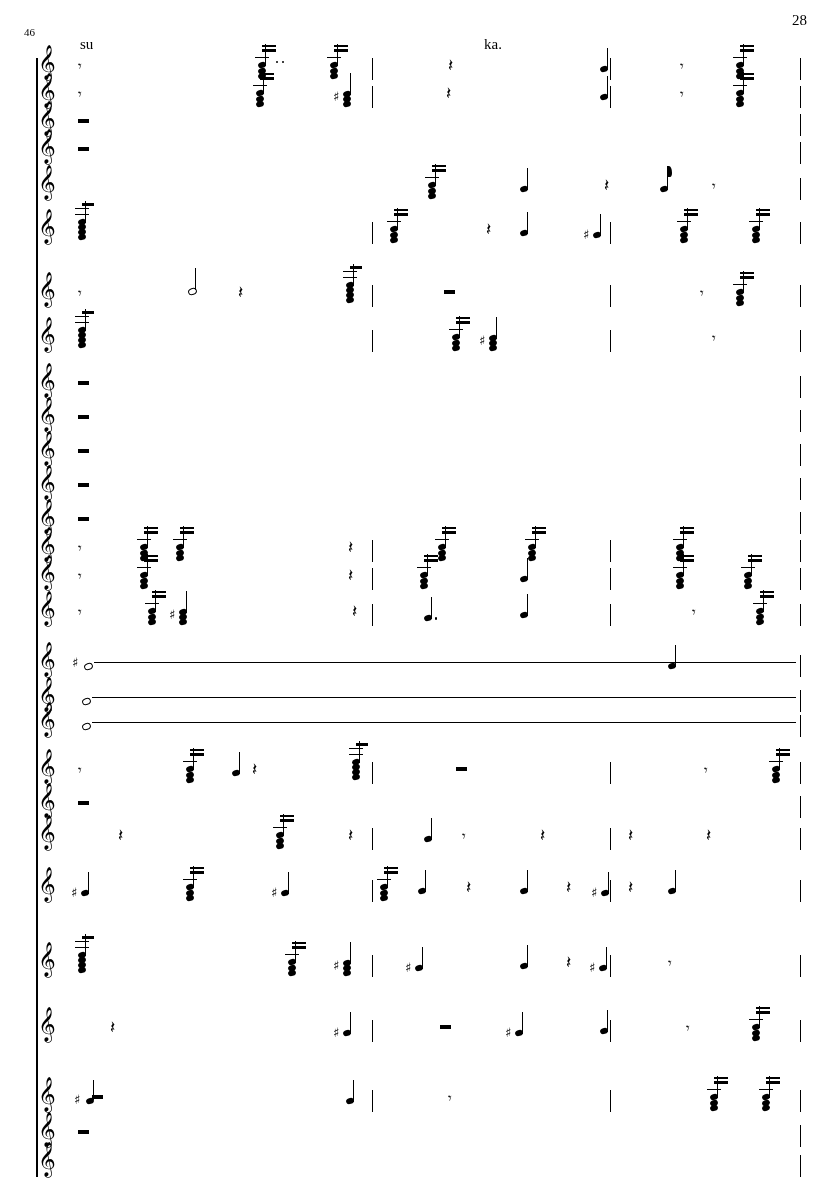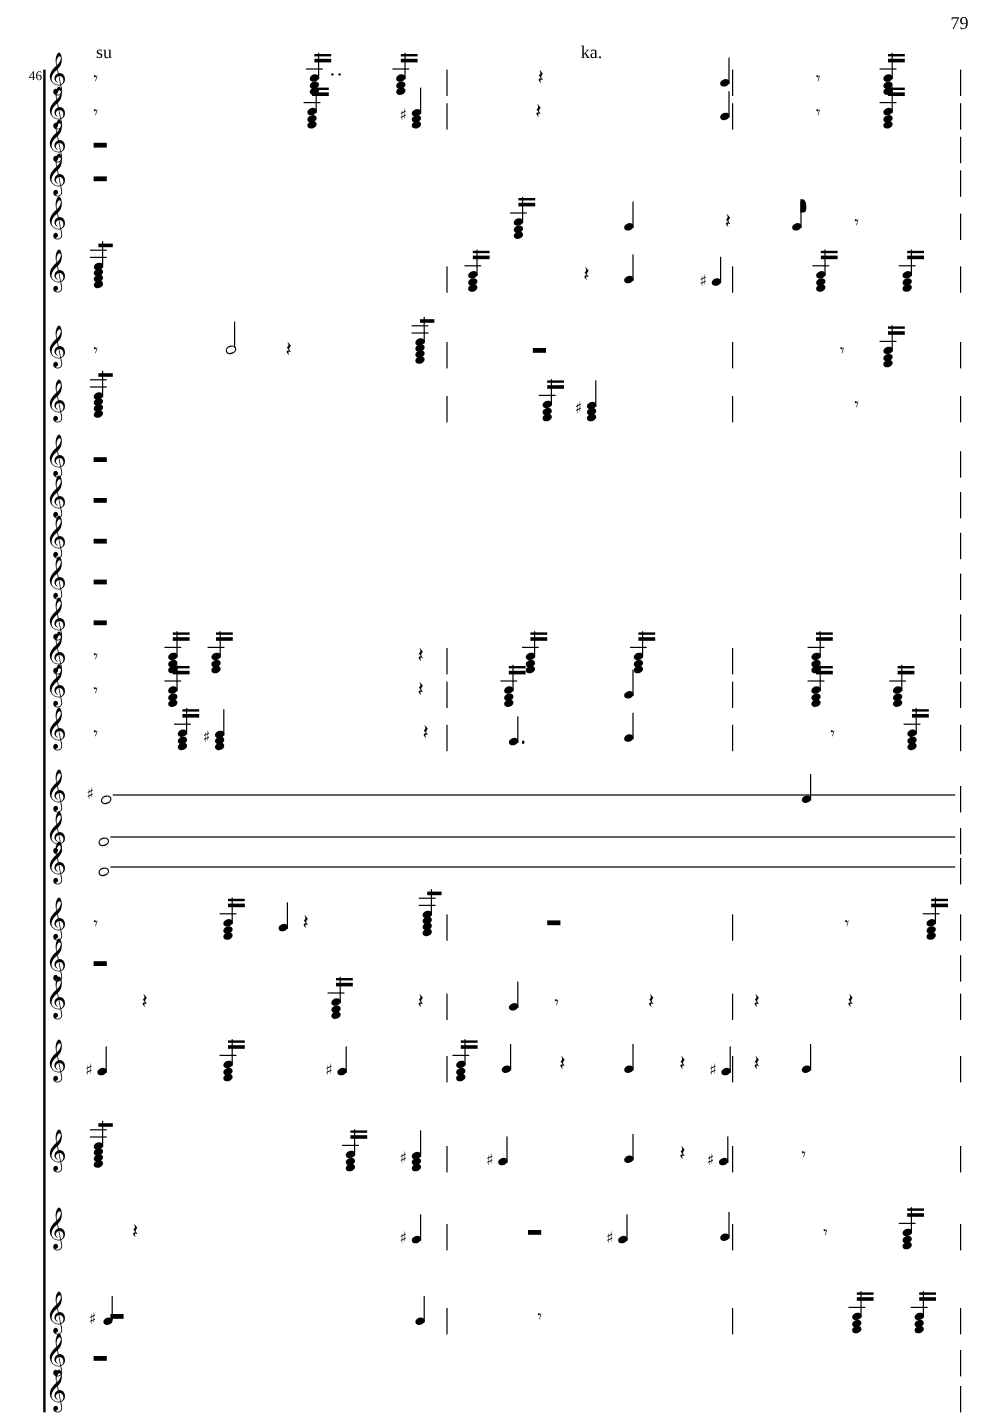--- a/index.html
+++ b/index.html
@@ -134,23 +134,23 @@
     position: absolute;
     height: 1px;
     background: #000;
   }
 </style>
 </head>
 <body>
 
 <div id="page">
 
-  <div class="page-number" style="right:28px; top:12px;">79</div>
+  <div class="page-number" style="right:28px; top:12px;">28</div>
 
-  <div class="measure-number" style="left:24px; top:58px;">46</div>
+  <div class="measure-number" style="left:24px; top:26px;">46</div>
 
   <div class="lyric" style="left:80px; top:36px;">su</div>
   <div class="lyric" style="left:484px; top:36px;">ka.</div>
 
   <div id="staff-layer">
       <div class="system" style="left: 36px; top: 58px; width: 764px; height: 22.4px;">
         <div class="line" style="top: 0px;"></div>
         <div class="line" style="top: 5.6px;"></div>
         <div class="line" style="top: 11.2px;"></div>
         <div class="line" style="top: 16.8px;"></div>

